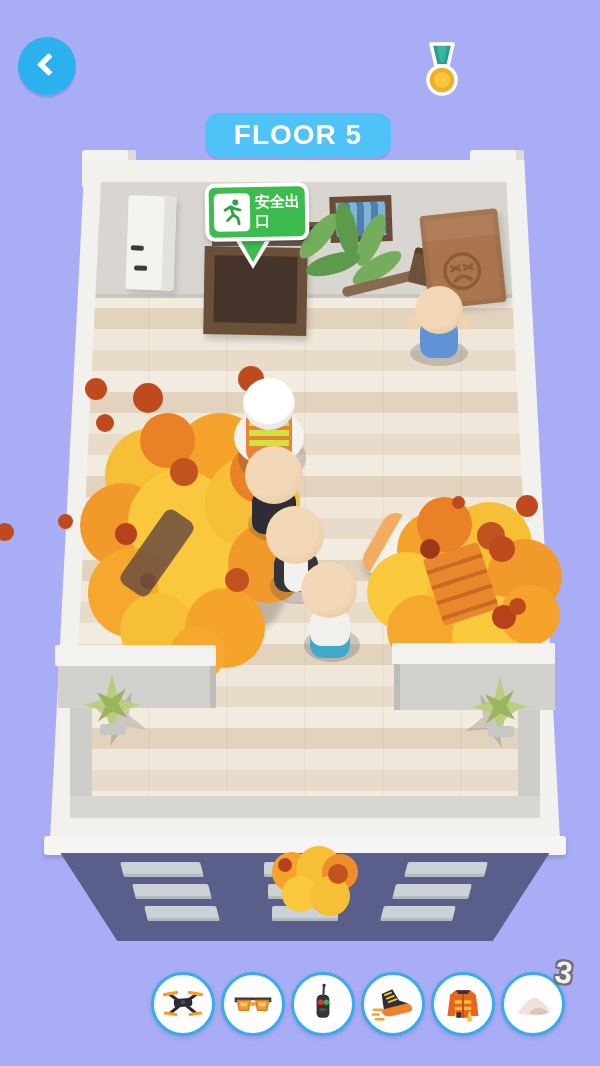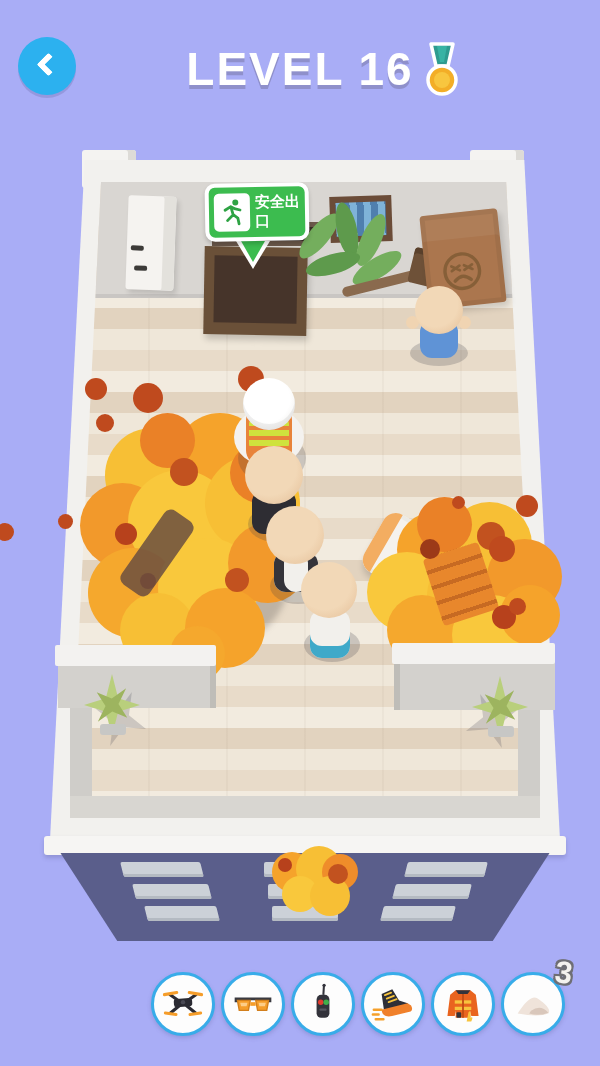--- a/index.html
+++ b/index.html
@@ -306,27 +306,29 @@
     <span class="fc" style="left:56px; top:8px; width:36px; height:36px; background:#ef8d2a;"></span>
     <span class="fc" style="left:16px; top:30px; width:36px; height:36px; background:#f9c83c;"></span>
     <span class="fc" style="left:44px; top:30px; width:40px; height:40px; background:#f7bf35;"></span>
     <span class="ember" style="left:62px; top:18px; width:20px; height:20px; background:#c2521f;"></span>
     <span class="ember" style="left:12px; top:12px; width:14px; height:14px; background:#b7411c;"></span>
   </div>
 
   <div class="back-btn">
     <span class="back-chevron"></span>
   </div>
-  <div class="level-title">LEVEL 16</div>
   <svg class="medal" viewBox="0 0 42 58">
     <path d="M10 3 h22 l-5 22 h-12 Z" fill="#2e9b8f" stroke="#ffffff" stroke-width="3.5" stroke-linejoin="round"></path>
     <path d="M16 5 h10 l-3 16 h-4 Z" fill="#38b3a4"></path>
     <circle cx="21" cy="39" r="14" fill="#f3ae27" stroke="#ffffff" stroke-width="3.5"></circle>
     <circle cx="21" cy="39" r="8" fill="#f8c63f"></circle>
   </svg>
+  <div class="floor-pill">
+    <span>FLOOR 5</span>
+  </div>
 
   <div class="item-btn" style="left:151px;">
     <svg width="44" height="44" viewBox="0 0 48 48">
       <rect x="14" y="18" width="20" height="9" rx="3" fill="#2b2b33" transform="rotate(-4 24 22)"></rect>
       <path d="M10 14 L20 21 M38 14 L28 21 M10 34 L20 26 M38 34 L28 26" stroke="#2b2b33" stroke-width="3.4" stroke-linecap="round"></path>
       <rect x="2" y="11" width="17" height="3.4" rx="1.7" fill="#f59d2a" transform="rotate(-10 10 13)"></rect>
       <rect x="29" y="11" width="17" height="3.4" rx="1.7" fill="#f59d2a" transform="rotate(10 38 13)"></rect>
       <rect x="3" y="33" width="15" height="3.2" rx="1.6" fill="#f59d2a" transform="rotate(8 10 35)"></rect>
       <rect x="30" y="33" width="15" height="3.2" rx="1.6" fill="#f59d2a" transform="rotate(-8 38 35)"></rect>
       <circle cx="24" cy="22" r="2.4" fill="#4a4a55"></circle>

